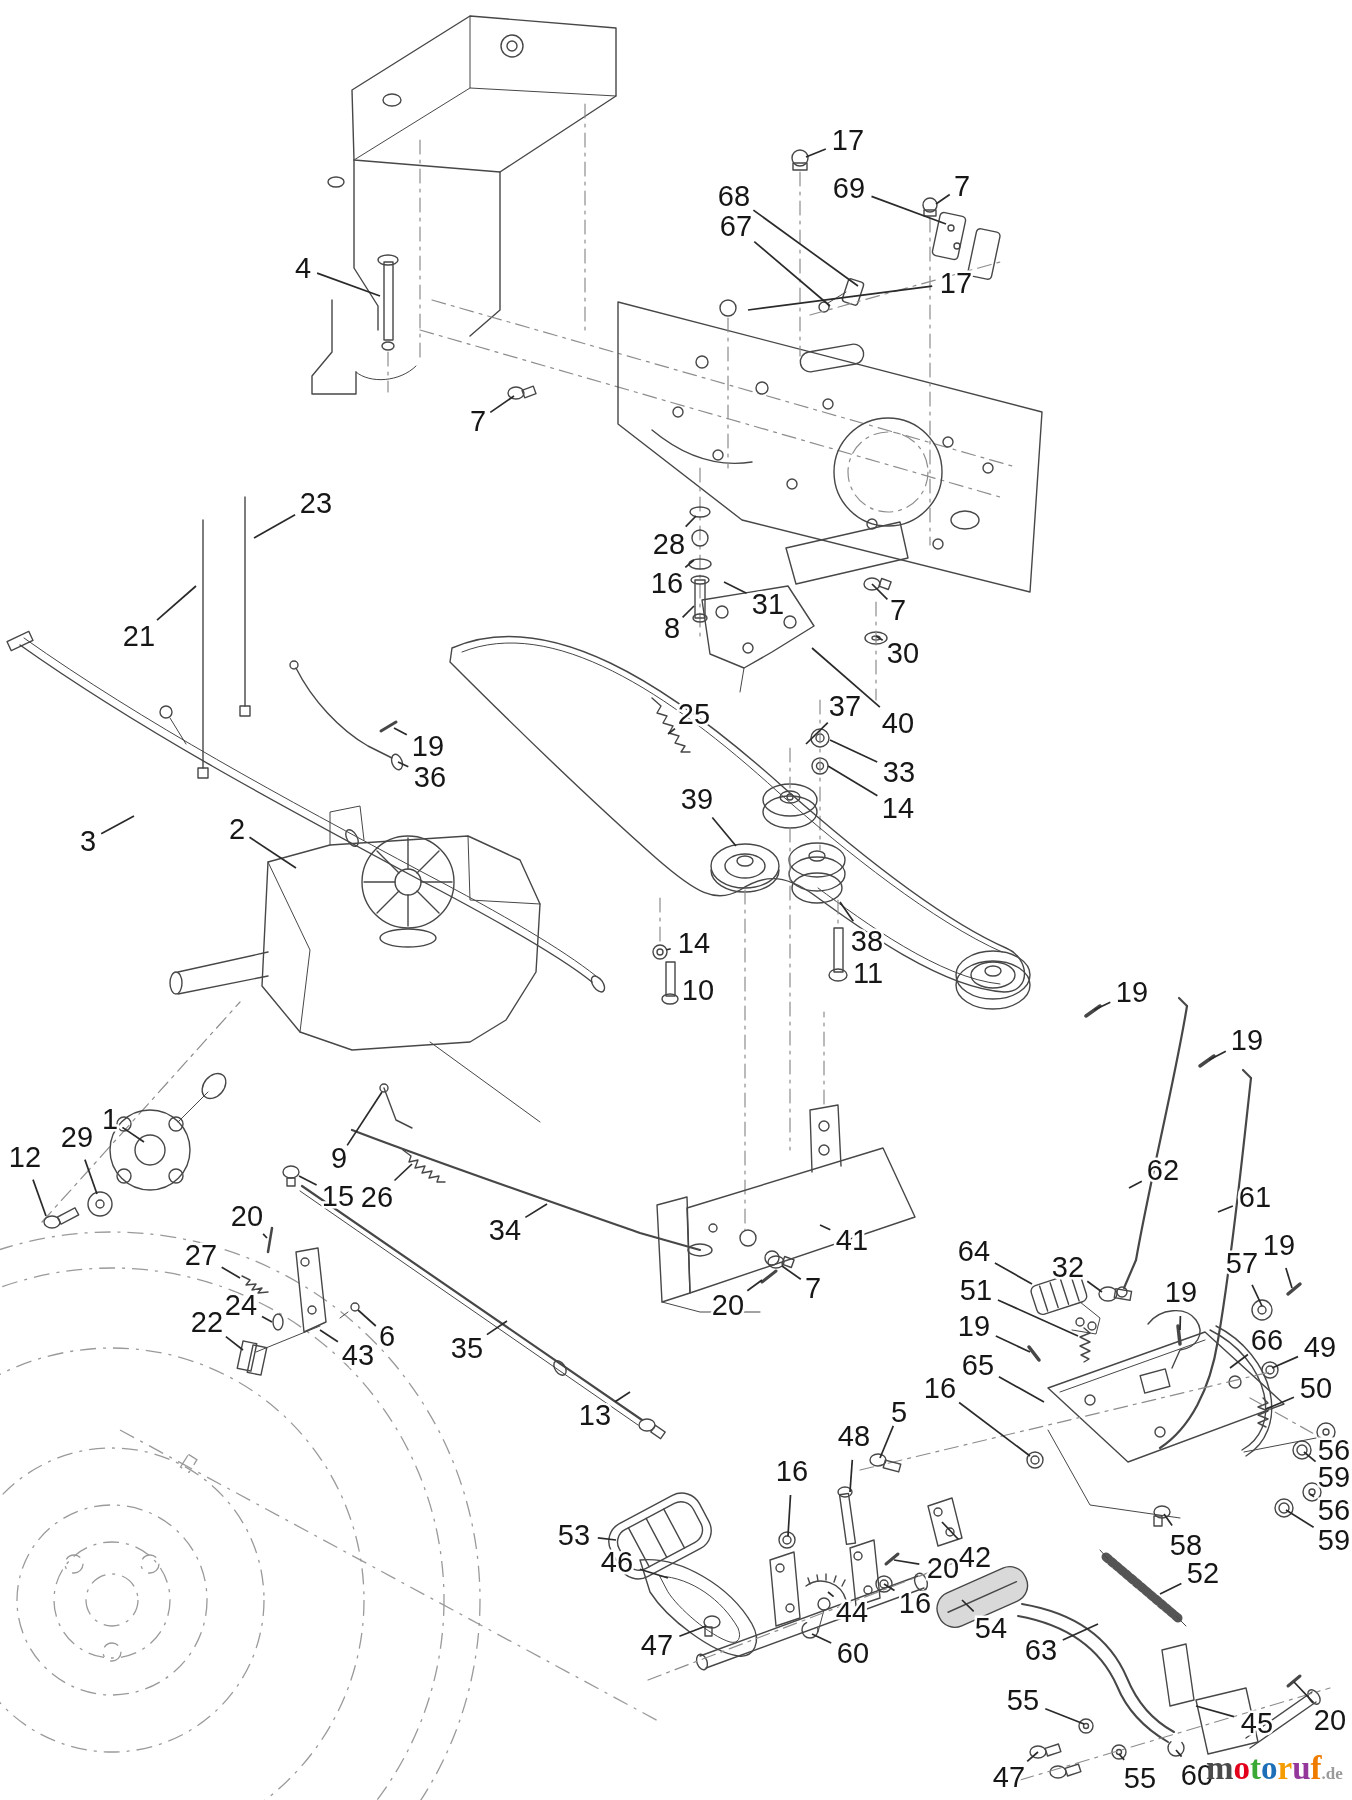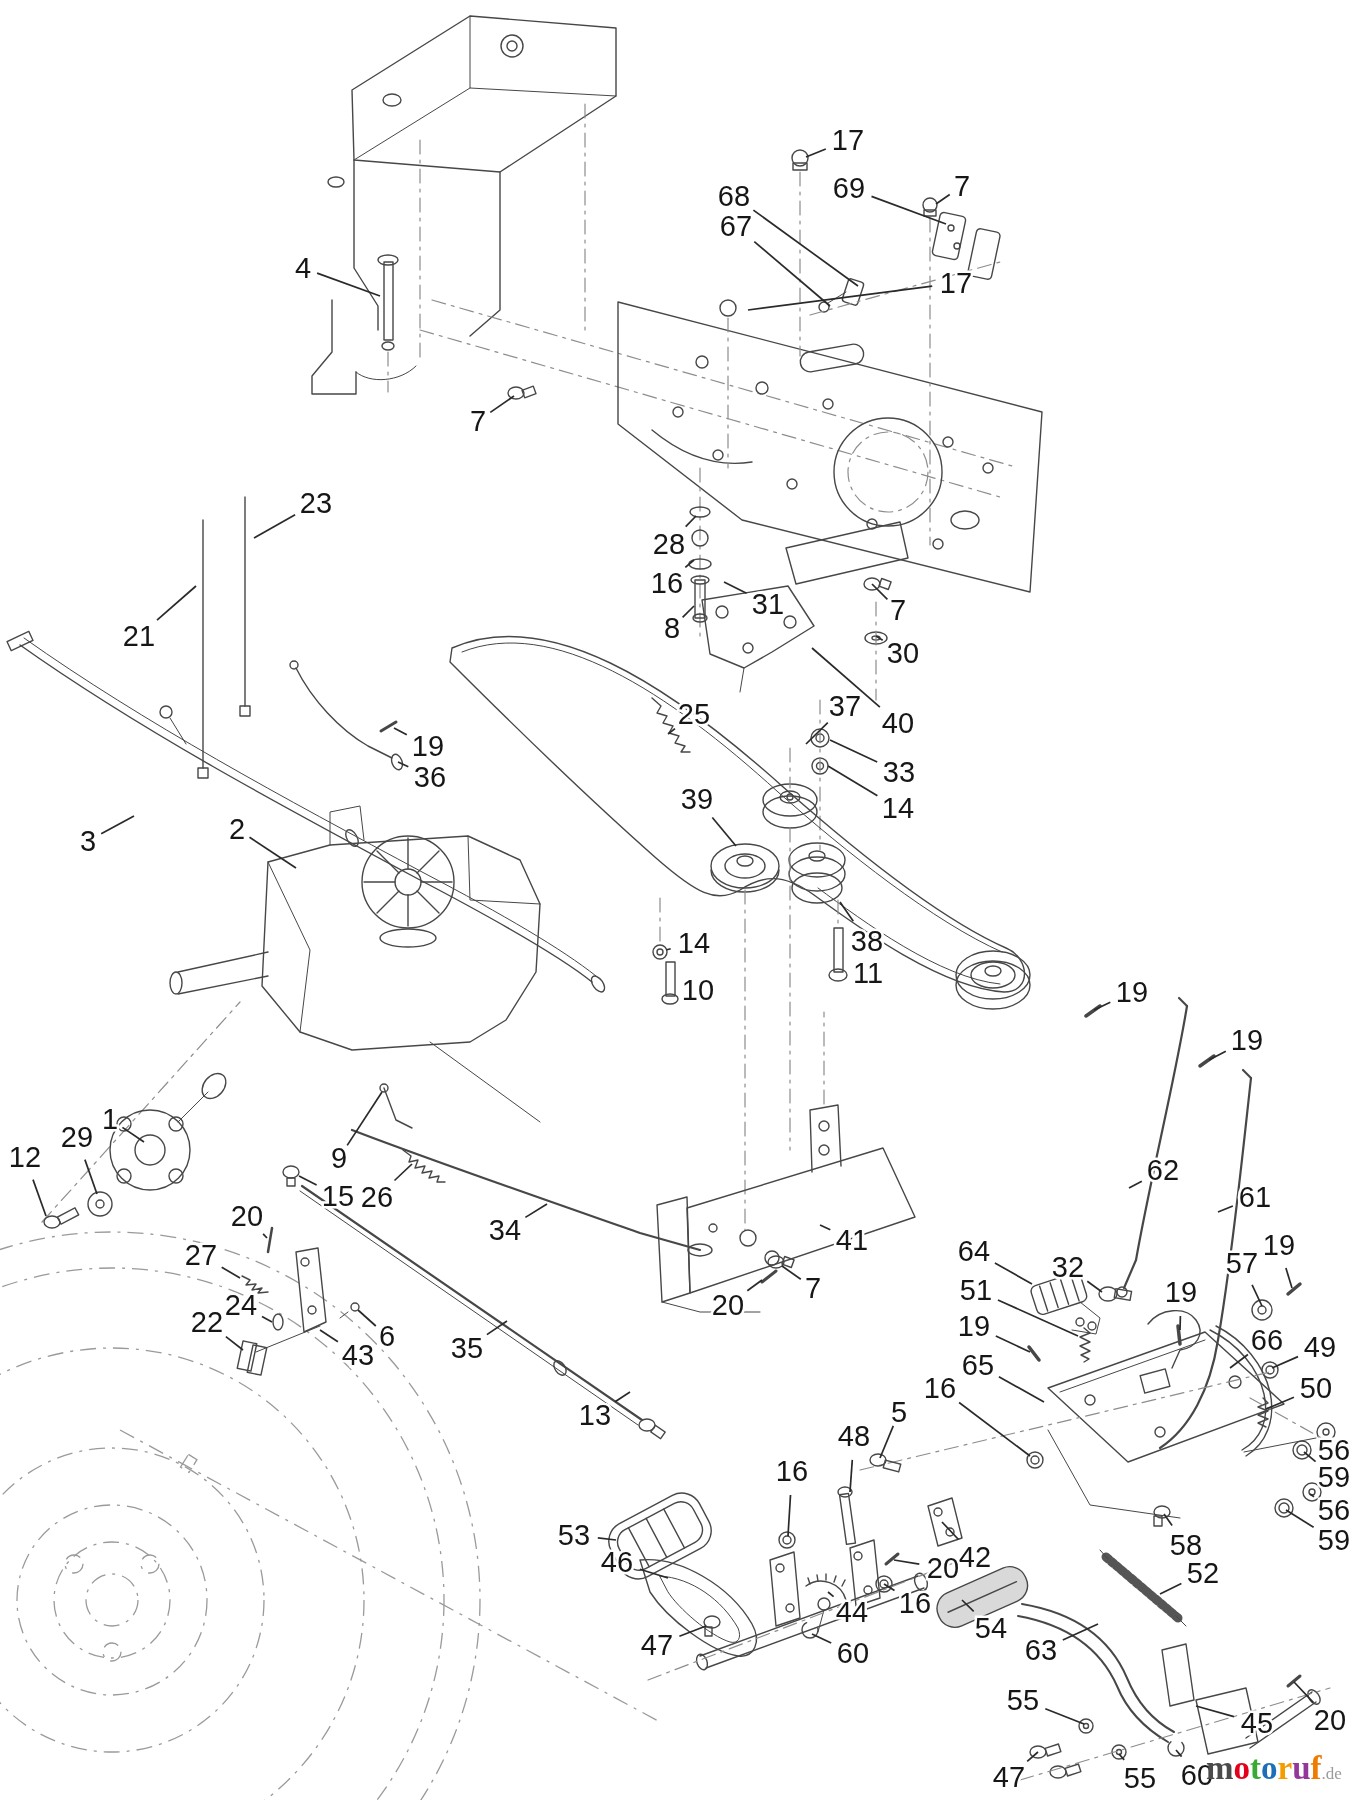--- a/index.html
+++ b/index.html
@@ -8,21 +8,21 @@
   svg{position:absolute;left:0;top:0;}
   .ln{stroke:#474747;fill:none;stroke-width:1.4;stroke-linejoin:round;stroke-linecap:round;}
   .th{stroke-width:1;}
   .ph{stroke:#8d8d8d;fill:none;stroke-width:1.2;stroke-dasharray:14 6 3 6;}
   .whl{stroke:#9a9a9a;fill:none;stroke-width:1.3;stroke-dasharray:16 7 3 7;}
   .callout-text{font-family:"Liberation Sans",sans-serif;font-size:29px;font-weight:400;
         fill:#161616;stroke:#ffffff;stroke-width:5px;paint-order:stroke;text-anchor:middle;}
   .leader{stroke:#2a2a2a;stroke-width:1.7;fill:none;}
   .logo{position:absolute;left:1206px;top:1752px;white-space:nowrap;
         font-family:"Liberation Serif",serif;font-weight:700;font-size:33px;line-height:1;}
-  .logo .lg-suffix{font-size:17px;font-weight:400;}
+  .logo .lg-suffix{font-size:17px;font-weight:700;}
 </style>
 </head>
 <body>
 
 <div class="page">
 <svg id="diagram" width="1352" height="1800" viewBox="0 0 1352 1800">
 
   <g class="whl">
     <circle cx="112" cy="1600" r="368"></circle>
     <circle cx="112" cy="1600" r="332"></circle>

